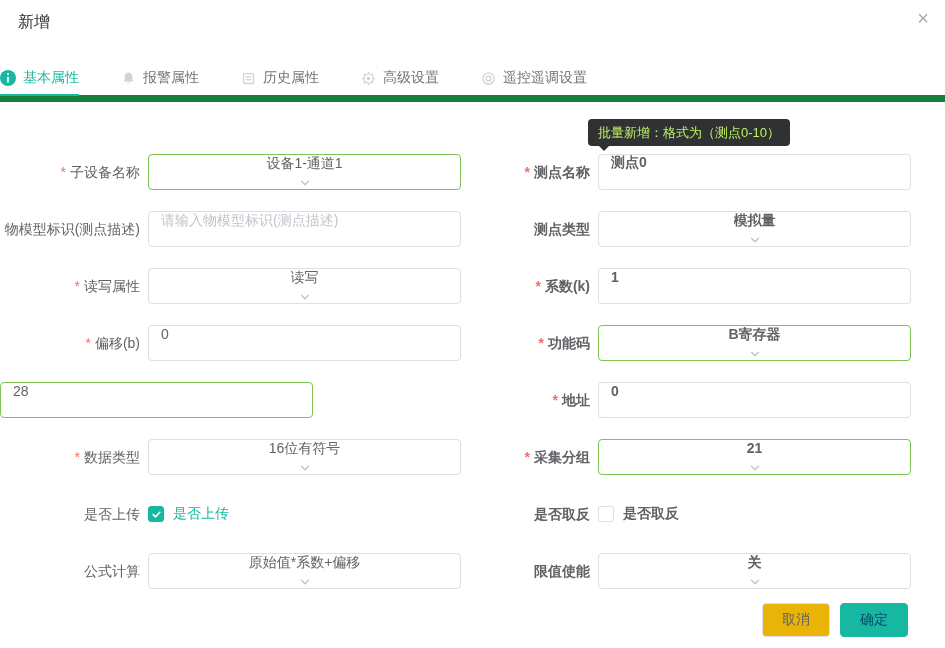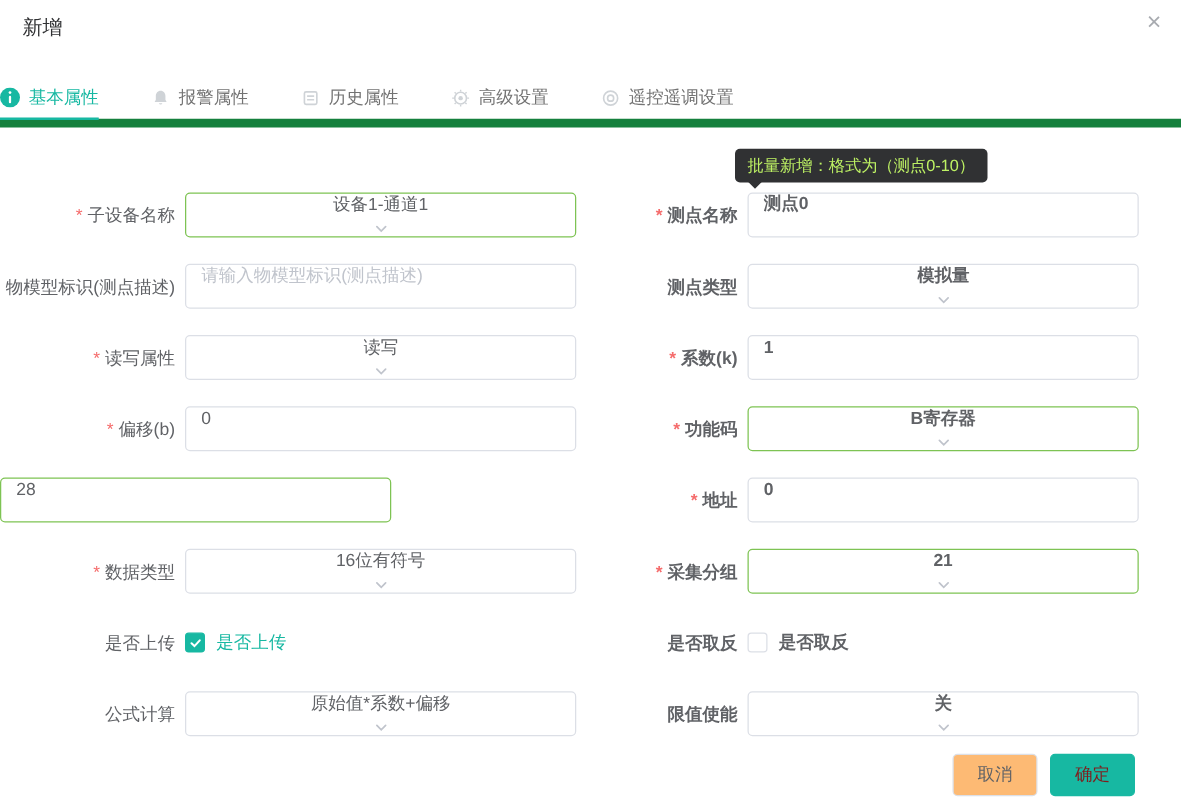--- a/index.html
+++ b/index.html
@@ -70,22 +70,22 @@
   }
   .checkbox.checked .cbox { background: #17b8a2; border-color: #17b8a2; }
   .cb-label { font-size: 14px; color: #606266; }
   .checkbox.checked .cb-label { color: #17b8a2; }
   
   .footer { position: absolute; right: 37px; bottom: 11px; display: flex; gap: 10px; }
   .btn {
     height: 34px; padding: 0 19px; border-radius: 4px; font-size: 14px;
     display: flex; align-items: center; cursor: pointer;
   }
-  .btn-cancel { background: #fdba74; border: 1px solid #dcdfe6; color: #606266; }
-  .btn-confirm { background: #17b8a2; border: 1px solid #17b8a2; color: #7f1d1d; }
+  .btn-cancel { background: #eab308; border: 1px solid #dcdfe6; color: #606266; }
+  .btn-confirm { background: #17b8a2; border: 1px solid #17b8a2; color: #0c4a6e; }
 </style>
 </head>
 <body>
 
 <div class="dialog">
 
   <div class="dlg-title">新增</div>
   <div class="close-btn">×</div>
 
   <div class="tabs">

